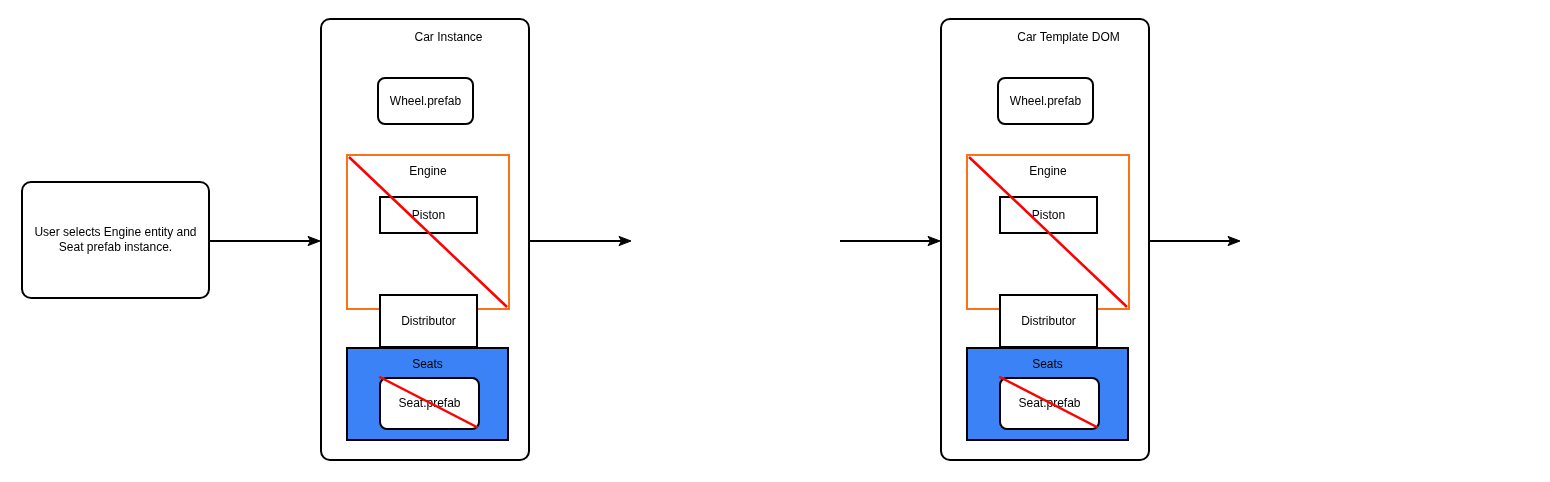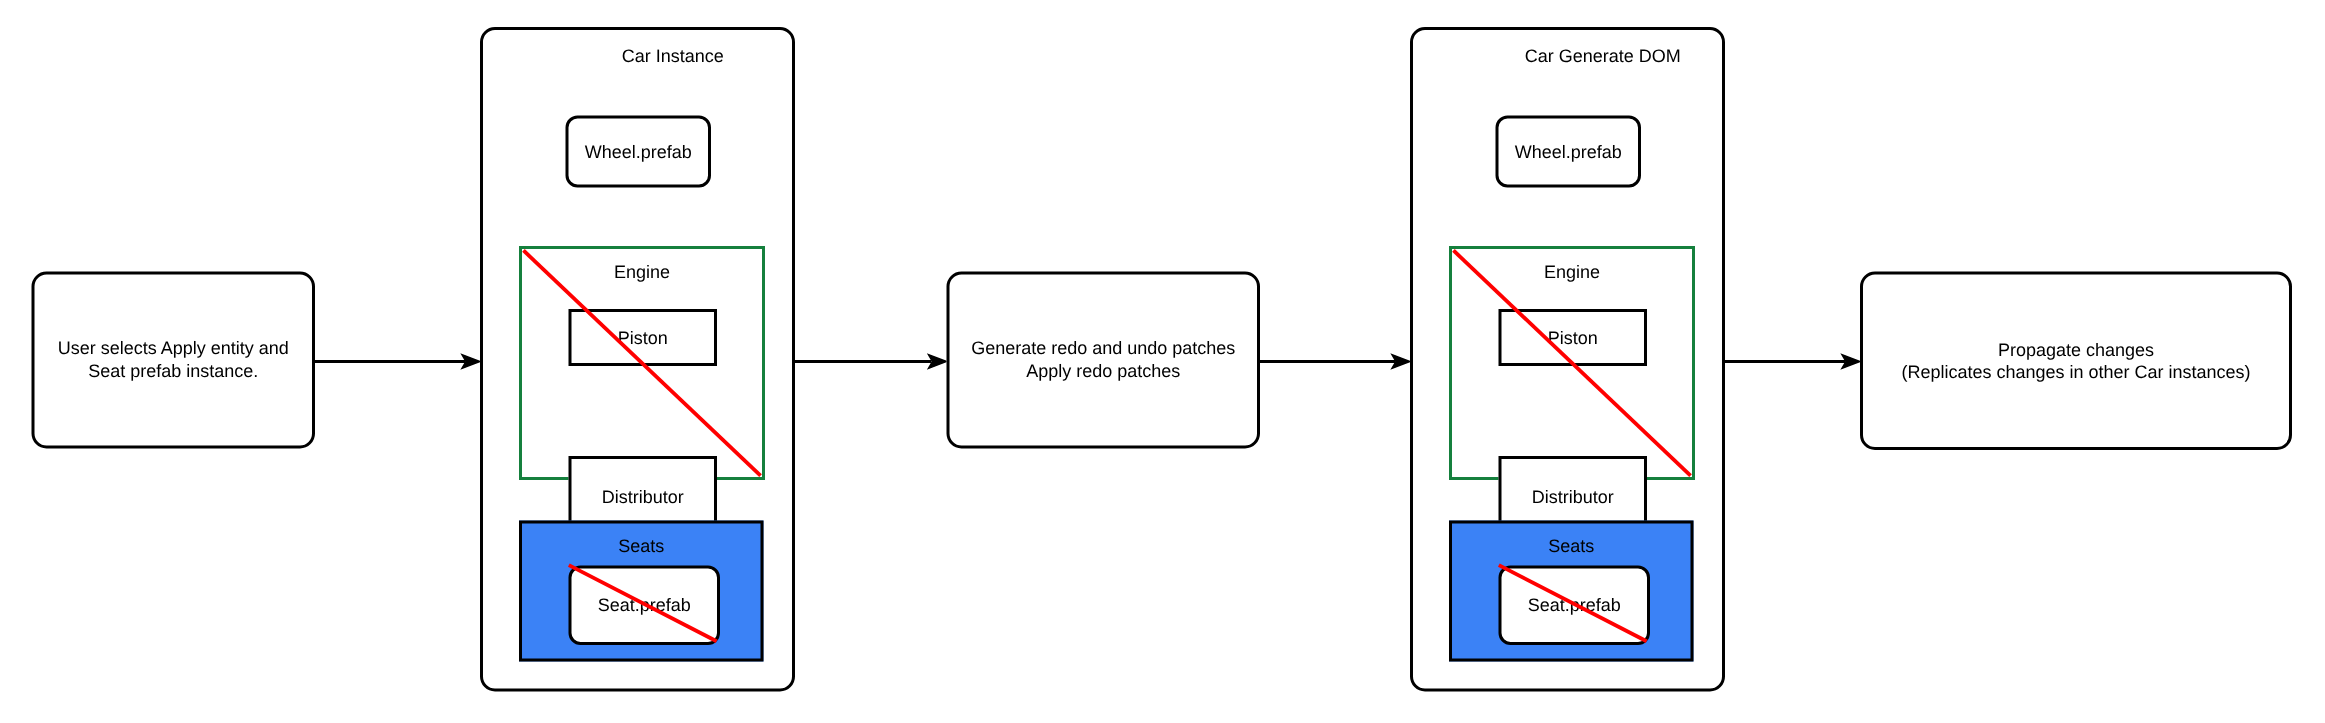--- a/index.html
+++ b/index.html
@@ -44,21 +44,21 @@
     border-radius: 10px;
     background: #ffffff;
     padding-left: 47px;
   }
   #group-car-instance { left: 320px; }
   #group-car-template { left: 940px; }
   .group-title { margin-top: 10px; text-align: center; }
 
   
   .wheel-node   { position: absolute; left: 55px; top: 57px;  width: 97px;  height: 48px; }
-  .engine-group { position: absolute; left: 24px; top: 144px; width: 164px; height: 156px; border: 2px solid #15803d; background: #fff; }
+  .engine-group { position: absolute; left: 24px; top: 134px; width: 164px; height: 156px; border: 2px solid #f97316; background: #fff; }
   .box-title    { margin-top: 8px; text-align: center; }
   .piston-node      { position: absolute; left: 31px; top: 40px; width: 99px;  height: 38px; }
   .distributor-node { position: absolute; left: 31px; top: 98px; width: 99px;  height: 54px; margin-top: 40px; }
   .seats-group  { position: absolute; left: 24px; top: 327px; width: 163px; height: 94px; border: 2px solid #000; background: #3b82f6; }
   .seat-node    { position: absolute; left: 31px; top: 28px;  width: 101px; height: 53px; }
 
   .strike {
     position: absolute; left: 0; top: 0;
     width: 100%; height: 100%;
     pointer-events: none;
@@ -71,21 +71,21 @@
   #arrow-2 { left: 530px;  width: 101px; }
   #arrow-3 { left: 840px;  width: 100px; }
   #arrow-4 { left: 1150px; width: 90px;  }
 </style>
 </head>
 <body>
 
 <div class="canvas">
 
   <div class="shape rounded flex-center" id="node-start">
-    <span class="pre">User selects Apply entity and
+    <span class="pre">User selects Engine entity and
 Seat prefab instance.</span>
   </div>
 
   <svg class="arrow" id="arrow-1" width="110" height="16">
     <line x1="0" y1="8" x2="100" y2="8" stroke="#000000" stroke-width="2"></line>
     <path d="M110,8 L98,3.4 L100.6,8 L98,12.6 Z" fill="#000000" stroke="#000000" stroke-width="1"></path>
   </svg>
 
   <div class="group-container" id="group-car-instance">
     <div class="group-title">Car Instance</div>
@@ -116,32 +116,28 @@
         <line x1="32" y1="29" x2="133" y2="82" stroke="#ff0000" stroke-width="2.6"></line>
       </svg>
     </div>
   </div>
 
   <svg class="arrow" id="arrow-2" width="101" height="16">
     <line x1="0" y1="8" x2="91" y2="8" stroke="#000000" stroke-width="2"></line>
     <path d="M101,8 L89,3.4 L91.6,8 L89,12.6 Z" fill="#000000" stroke="#000000" stroke-width="1"></path>
   </svg>
 
-  <div class="shape rounded flex-center" id="node-patches">
-    <span class="pre">Generate redo and undo patches
-Apply redo patches</span>
-  </div>
 
   <svg class="arrow" id="arrow-3" width="100" height="16">
     <line x1="0" y1="8" x2="90" y2="8" stroke="#000000" stroke-width="2"></line>
     <path d="M100,8 L88,3.4 L90.6,8 L88,12.6 Z" fill="#000000" stroke="#000000" stroke-width="1"></path>
   </svg>
 
   <div class="group-container" id="group-car-template">
-    <div class="group-title">Car Generate DOM</div>
+    <div class="group-title">Car Template DOM</div>
 
     <div class="shape rounded-sm flex-center wheel-node">
       <span>Wheel.prefab</span>
     </div>
 
     <div class="engine-group">
       <div class="box-title">Engine</div>
       <div class="shape flex-center piston-node">
         <span>Piston</span>
       </div>
@@ -162,18 +158,14 @@
         <line x1="32" y1="29" x2="133" y2="82" stroke="#ff0000" stroke-width="2.6"></line>
       </svg>
     </div>
   </div>
 
   <svg class="arrow" id="arrow-4" width="90" height="16">
     <line x1="0" y1="8" x2="80" y2="8" stroke="#000000" stroke-width="2"></line>
     <path d="M90,8 L78,3.4 L80.6,8 L78,12.6 Z" fill="#000000" stroke="#000000" stroke-width="1"></path>
   </svg>
 
-  <div class="shape rounded flex-center" id="node-propagate">
-    <span class="pre">Propagate changes
-(Replicates changes in other Car instances)</span>
-  </div>
 
 </div>
 
 </body></html>

